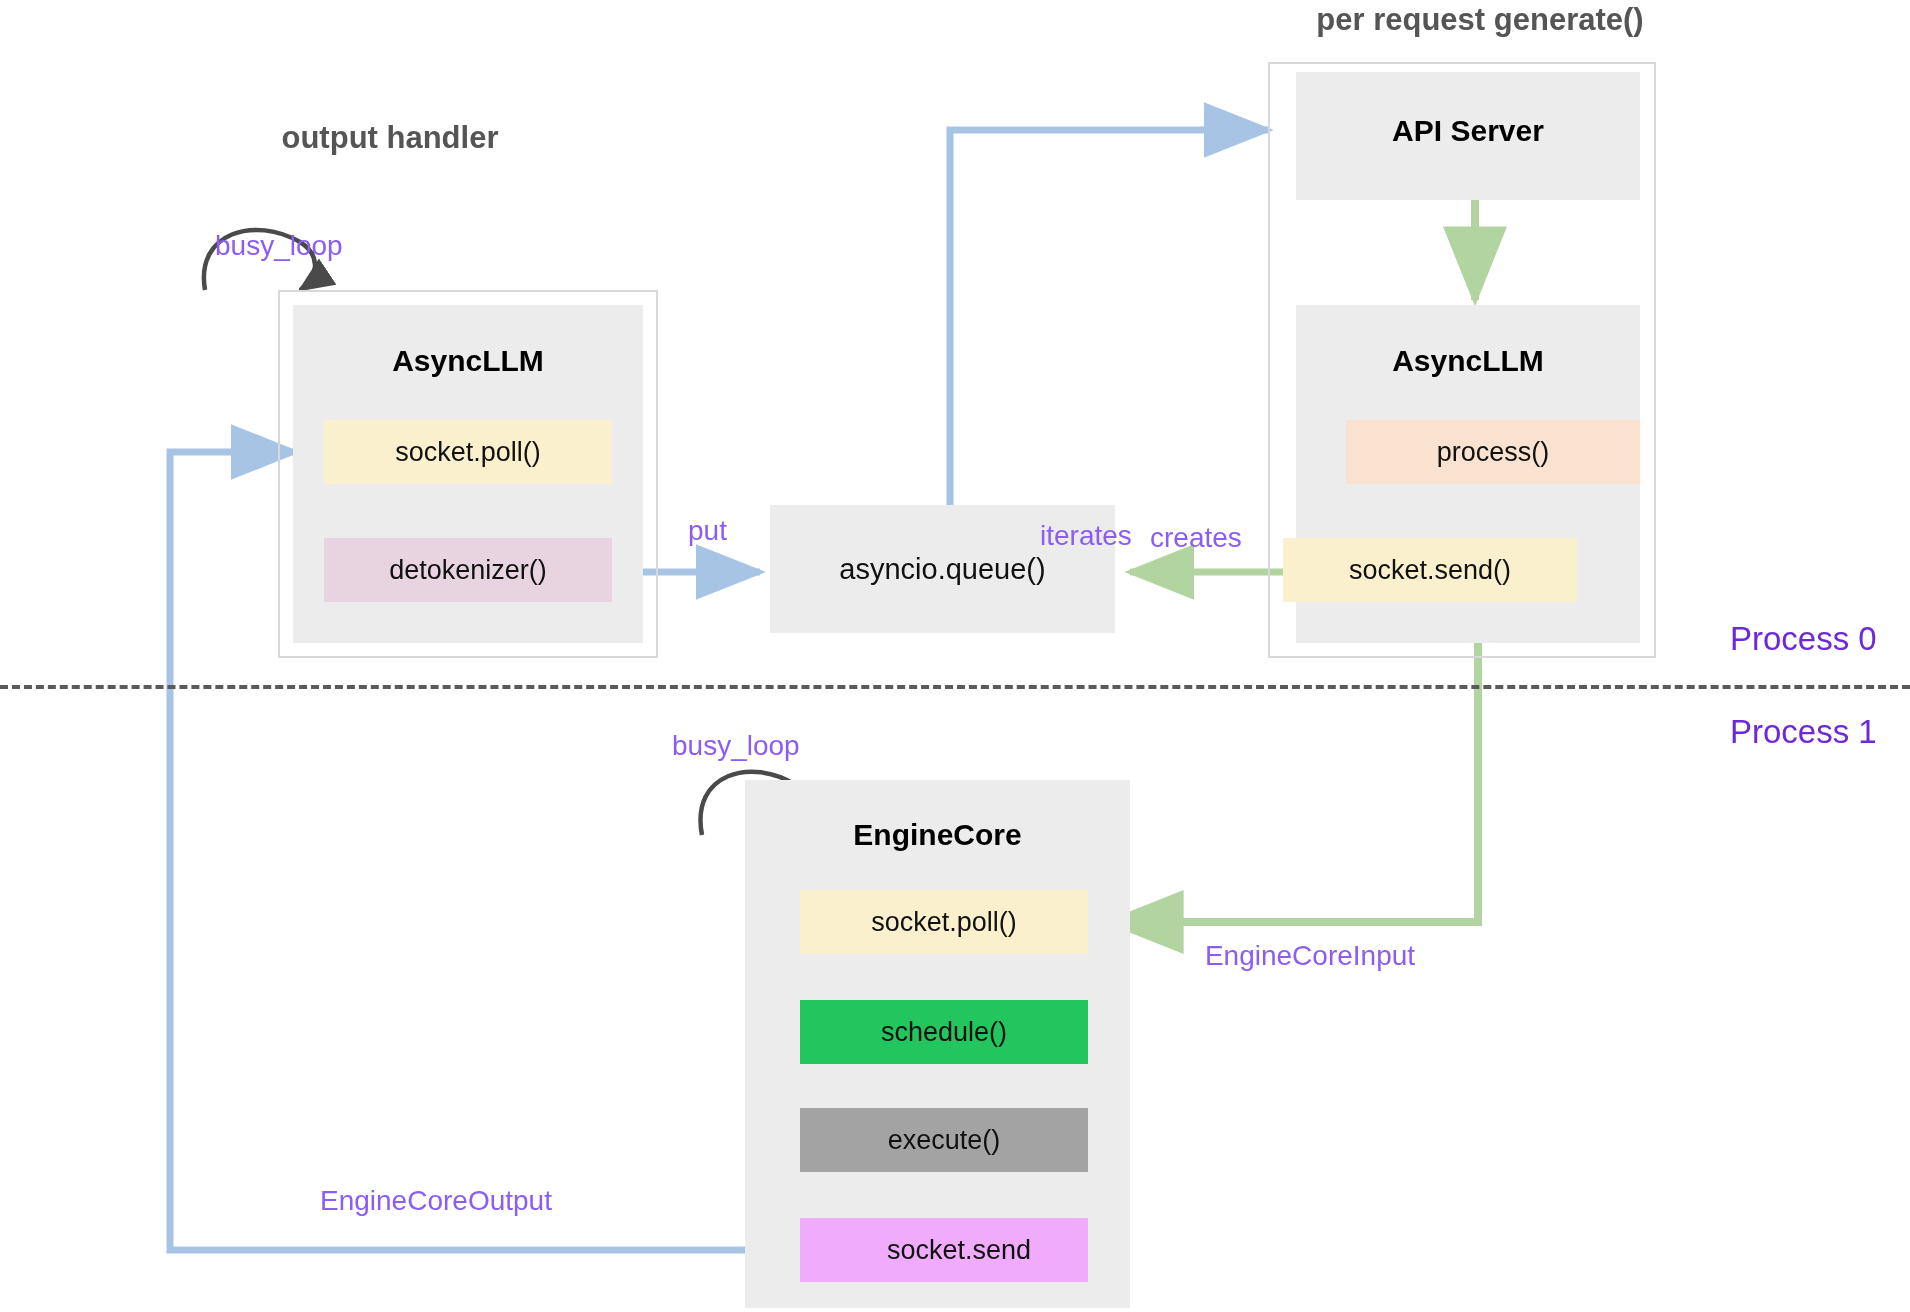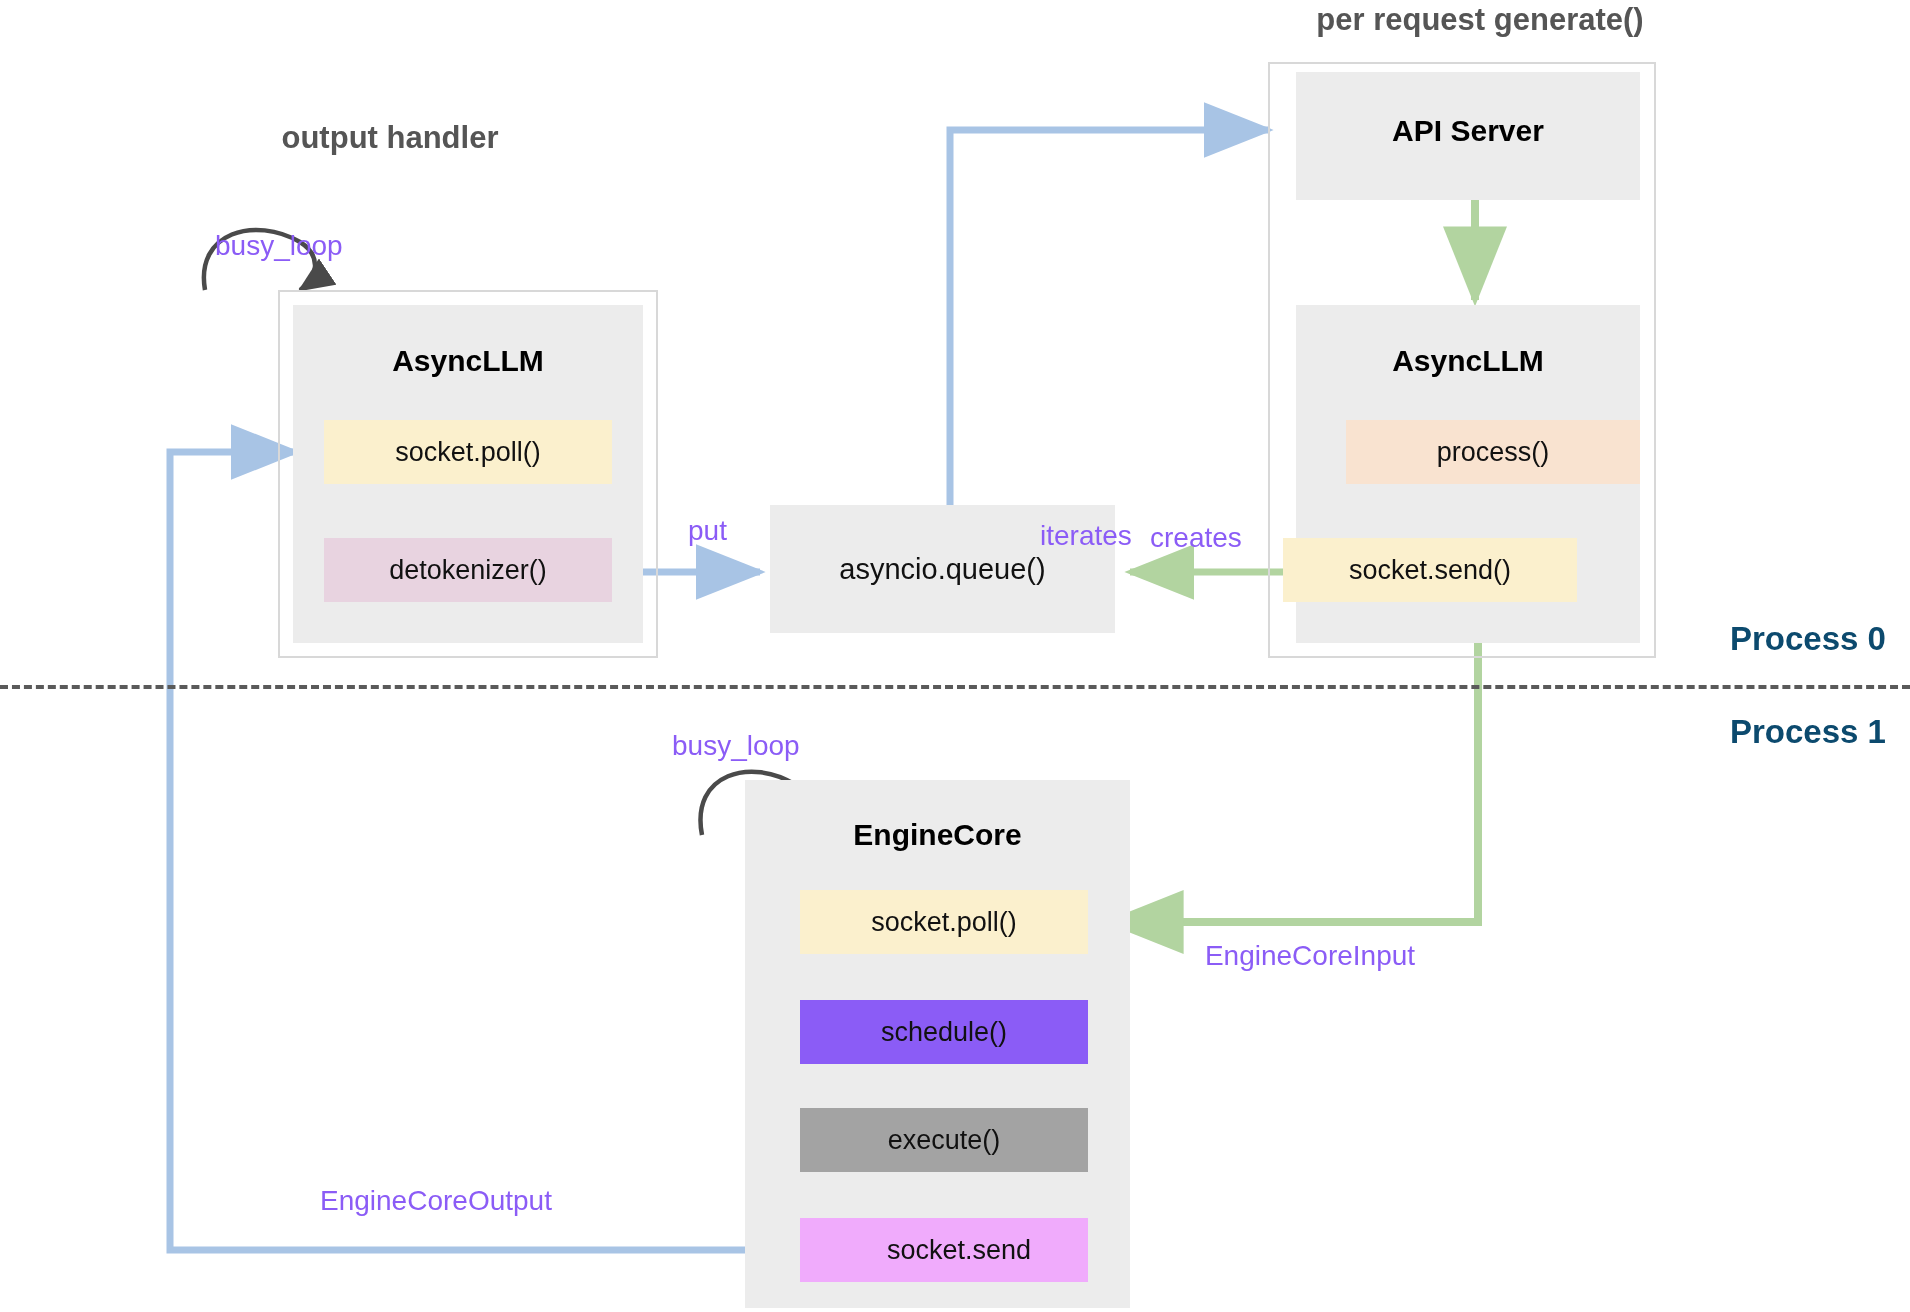--- a/index.html
+++ b/index.html
@@ -51,23 +51,22 @@
   .edge-label.center { text-align: center; }
   .edge-sublabel {
     position: absolute;
     color: #555555;
     font-style: italic;
     white-space: nowrap;
     text-align: center;
   }
   .proc-label {
     position: absolute;
-    color: #0c4a6e;
-    white-space: nowrap;
-    font-weight: bold;
+    color: #6d28d9;
+    white-space: nowrap;
   }
   .divider {
     position: absolute;
     border-top: 4px dashed #5a5a5a;
   }
   svg.overlay {
     position: absolute;
     left: 0; top: 0;
     width: 1910px; height: 1312px;
     pointer-events: none;
@@ -185,21 +184,21 @@
   <div class="box-gray" style="left:745px; top:780px; width:385px; height:528px;"></div>
 
   <div class="node-title" style="left:745px; top:818px; width:385px; font-size:30px;">EngineCore</div>
 
   <div class="edge-label" style="left:672px; top:730px; font-size:28px;">busy_loop</div>
 
   <div class="chip" style="left:800px; top:890px; width:288px; height:64px;
               background:#fbf0cd; font-size:27px;">socket.poll()</div>
 
   <div class="chip" style="left:800px; top:1000px; width:288px; height:64px;
-              background:#8b5cf6; font-size:27px;">schedule()</div>
+              background:#22c55e; font-size:27px;">schedule()</div>
 
   <div class="chip" style="left:800px; top:1108px; width:288px; height:64px;
               background:#a3a3a3; font-size:27px;">execute()</div>
 
   <div class="chip" style="left:800px; top:1218px; width:288px; height:64px;
               background:#f0abfc; font-size:27px;padding-left:30px;">socket.send</div>
 
   <div class="edge-label center" style="left:1100px; top:940px; width:420px; font-size:28px;">EngineCoreInput</div>
 
 

